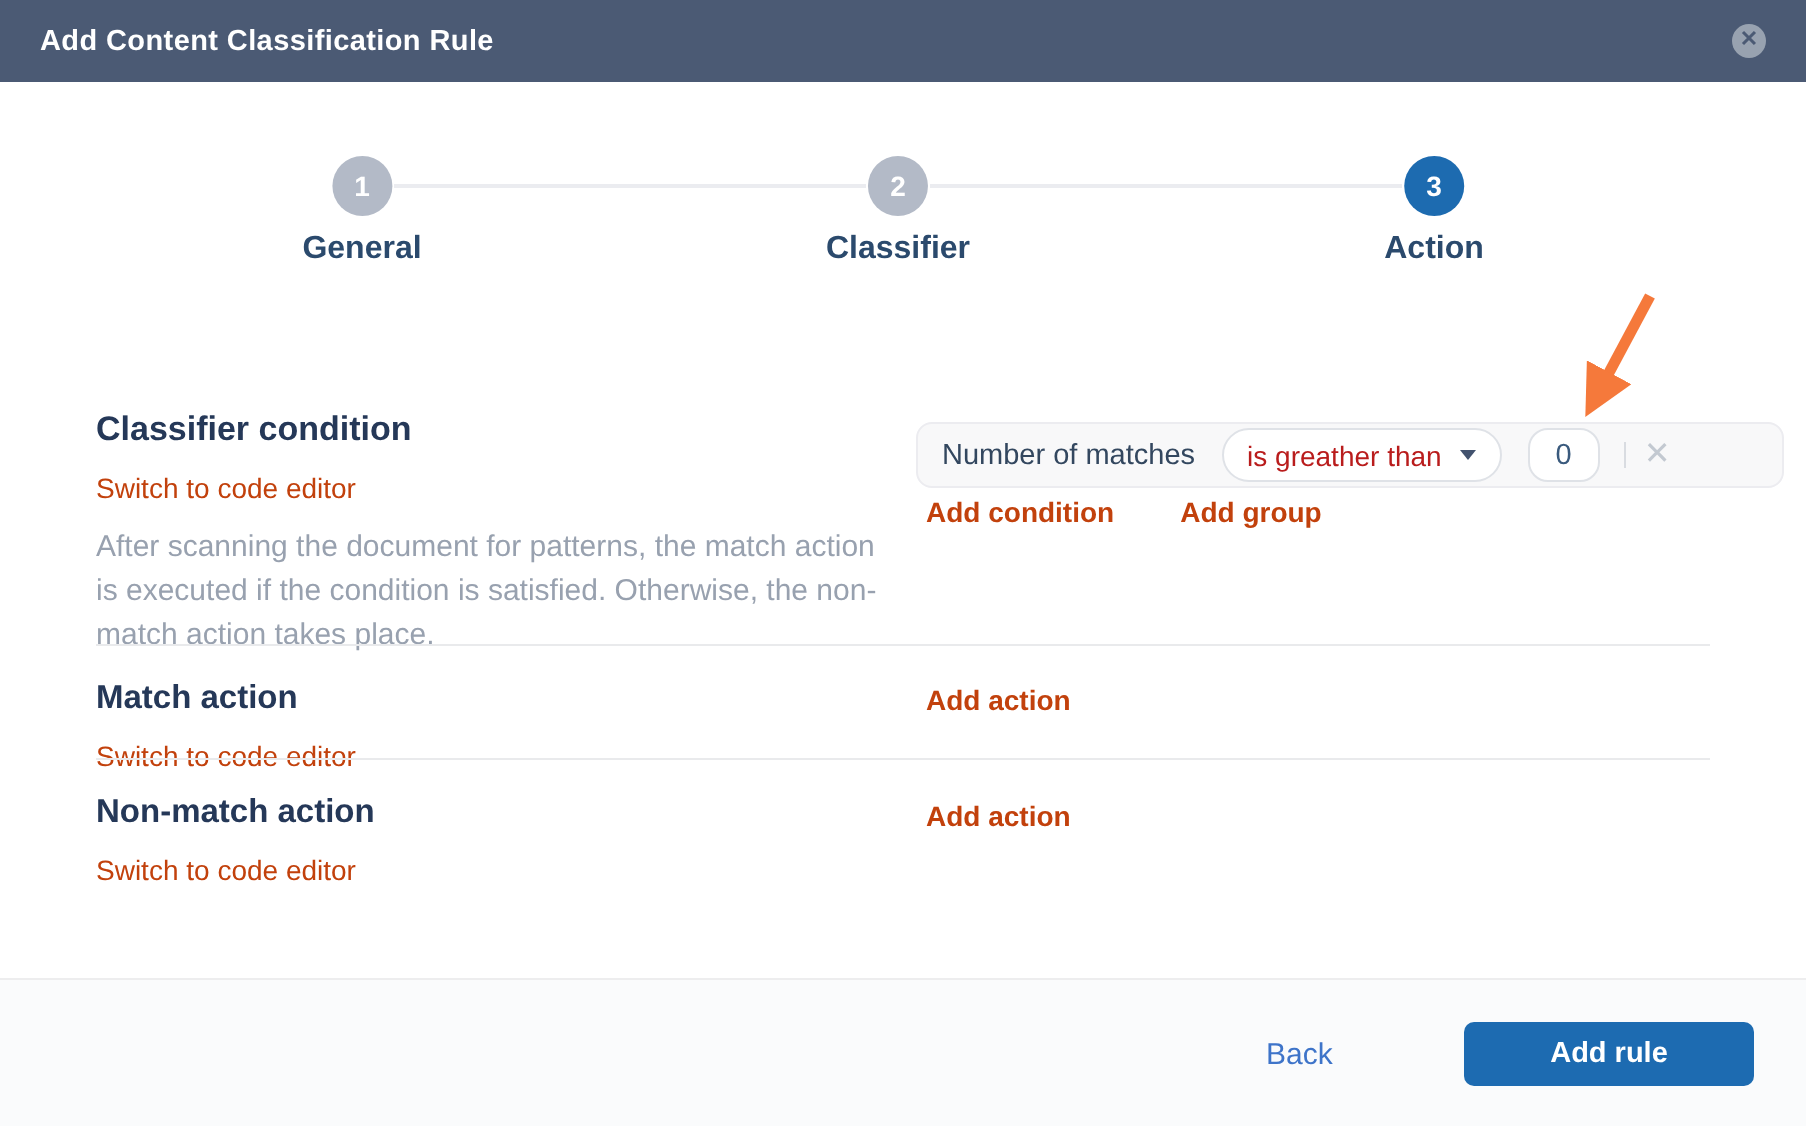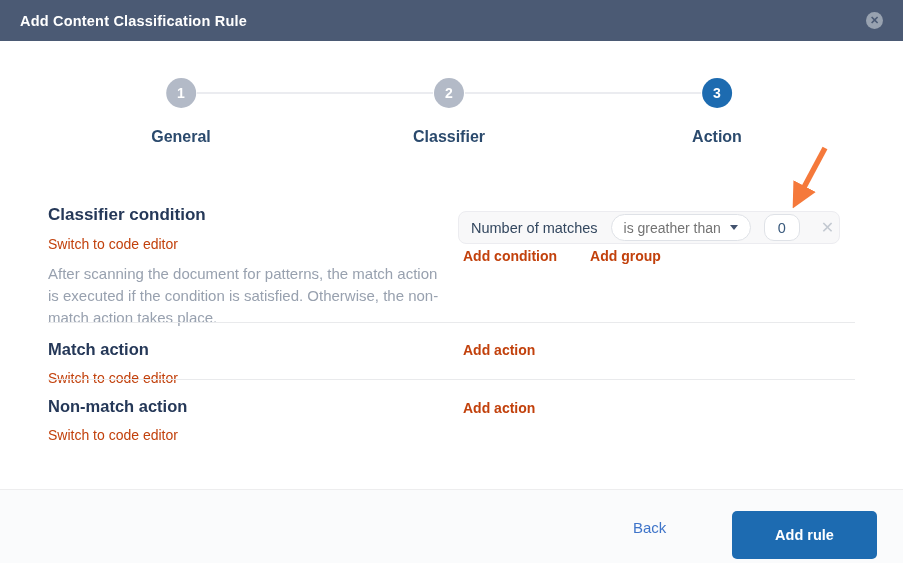--- a/index.html
+++ b/index.html
@@ -17,38 +17,38 @@
   .stepper { position:absolute; top:78px; left:0; width:100%; height:66px; }
   .step-line { position:absolute; top:14px; height:2px; background:#ebecf0; }
   .line1 { left:197px; width:236px; }
   .line2 { left:465px; width:236px; }
   .step { position:absolute; transform:translateX(-50%); text-align:center; }
   .step-1 { left:181px; } .step-2 { left:449px; } .step-3 { left:717px; }
   .circle { width:30px; height:30px; border-radius:50%; margin:0 auto; display:flex;
     align-items:center; justify-content:center; color:#fff; font-weight:bold; font-size:14px;
     background:#b3bac7; }
   .step.active .circle { background:#1d6bb0; }
-  .step-label { margin-top:20px; font-size:16px; font-weight:bold; color:#2b4a6d; white-space:nowrap; }
+  .step-label { margin-top:8px; font-size:16px; font-weight:bold; color:#2b4a6d; white-space:nowrap; }
 
   
   .section-title { font-size:17px; font-weight:bold; color:#253858; white-space:nowrap; }
   .link { color:#c2410c; font-size:14px; cursor:pointer; white-space:nowrap; }
   .link.bold { font-weight:bold; }
   .title-row { display:flex; align-items:baseline; gap:11px;flex-direction:column; }
 
   
   .classifier-left { position:absolute; left:48px; top:205px; width:400px; }
   .desc { margin-top:11px; font-size:15px; line-height:22px; color:#98a1af; }
 
-  .condition-box { position:absolute; left:458px; top:211px; width:382px; height:33px;
+  .condition-box { position:absolute; left:458px; top:211px; width:434px; height:33px;
     background:#f8f8f9; border:1px solid #ececf0; border-radius:8px;
     display:flex; align-items:center; padding:0 10px; }
   .cond-field { font-size:14.5px; color:#33475f; margin:0 13px 0 2px; white-space:nowrap; }
   .dropdown { height:27px; background:#fff; border:1px solid #dfe2e7; border-radius:14px;
-    display:flex; align-items:center; gap:9px; padding:0 12px; font-size:14px; color:#737373;
+    display:flex; align-items:center; gap:9px; padding:0 12px; font-size:14px; color:#b91c1c;
     cursor:pointer; white-space:nowrap; }
   .caret { width:0; height:0; border-left:4.5px solid transparent; border-right:4.5px solid transparent;
     border-top:5px solid #42526e; }
   .num-input { width:36px; height:27px; margin-left:13px; background:#fff; border:1px solid #dfe2e7;
     border-radius:10px; text-align:center; font-size:14.5px; color:#3a5a7d; font-family:inherit; }
   .vsep { width:1px; height:13px; background:#d9dce1; margin:0 9px 0 12px; }
   .remove-x { color:#c3c9d1; font-size:16px; cursor:pointer; line-height:1; }
   .cond-links { position:absolute; left:463px; top:248px; display:flex; gap:33px; }
 
   
@@ -59,21 +59,21 @@
   .match-left { position:absolute; left:48px; top:340px;justify-content:center; }
   .match-add { position:absolute; left:463px; top:342px; }
   .nonmatch-left { position:absolute; left:48px; top:397px;justify-content:center; }
   .nonmatch-add { position:absolute; left:463px; top:400px; }
   .match-left .section-title, .nonmatch-left .section-title { font-size:16.5px; }
 
   
   .footer { position:absolute; left:0; top:489px; width:903px; height:74px;
     background:#fafbfc; border-top:1px solid #ededee; }
   .back-link { position:absolute; left:633px; top:519px; font-size:15px; color:#3e74c9; cursor:pointer; }
-  .add-rule-btn { position:absolute; left:732px; top:511px; width:145px; height:48px;
+  .add-rule-btn { position:absolute; left:732px; top:511px; width:145px; height:32px;
     background:#1d6bb1; color:#fff; border:none; border-radius:5px;
     font-size:14.5px; font-weight:bold; font-family:inherit; cursor:pointer; }
 
   
   .arrow-svg { position:absolute; left:745px; top:140px; width:90px; height:80px; pointer-events:none; }
 </style>
 </head>
 <body>
 
 <div class="header">

